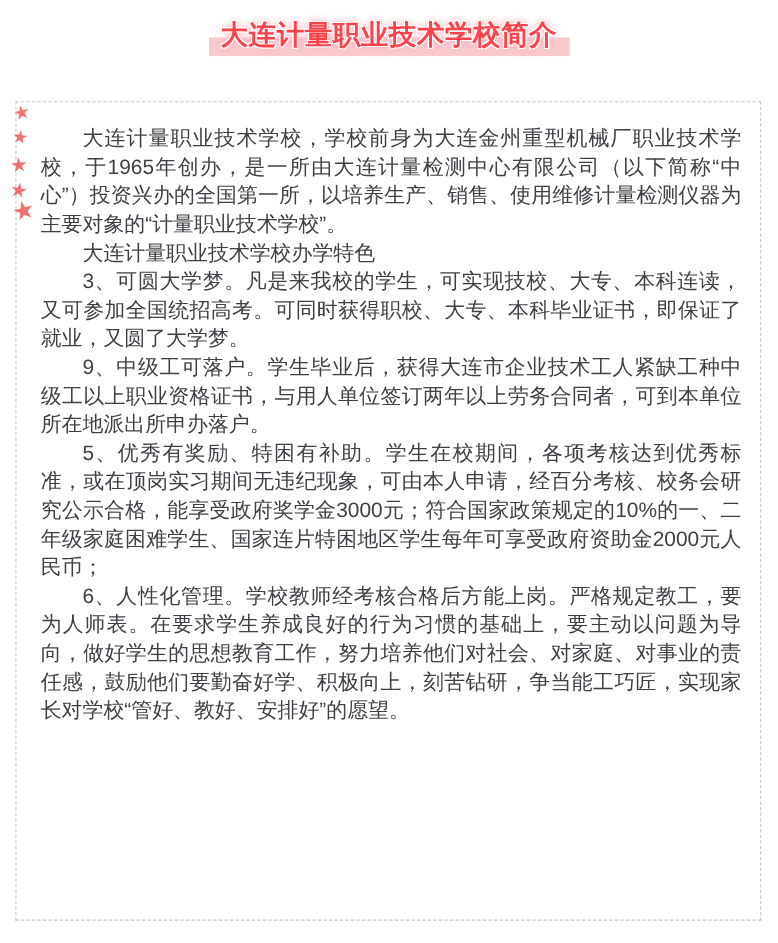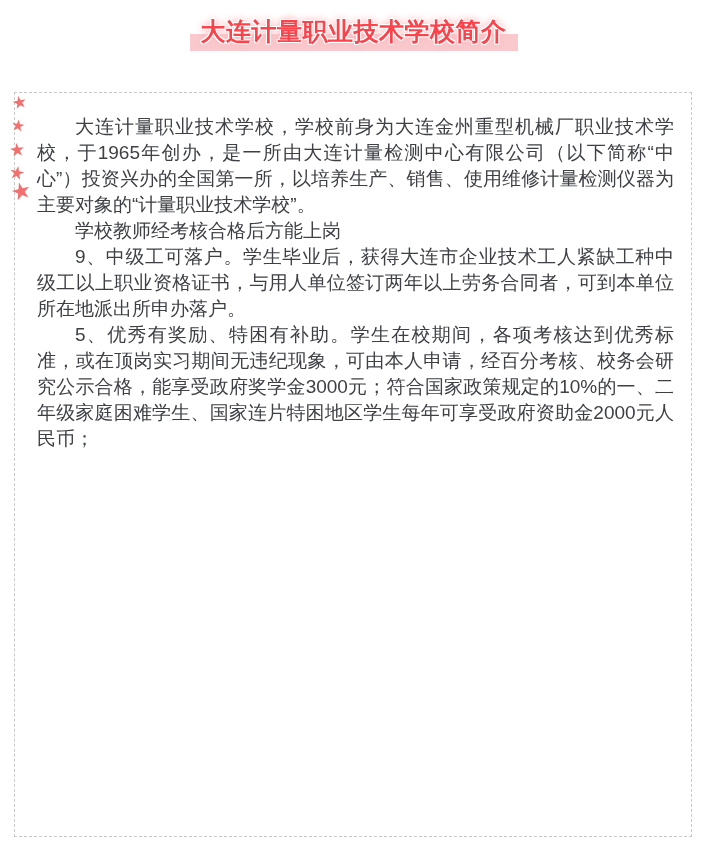--- a/index.html
+++ b/index.html
@@ -97,19 +97,21 @@
 
   <div class="content-box">
 
     <span class="star star-1">★</span>
     <span class="star star-2">★</span>
     <span class="star star-3">★</span>
     <span class="star star-4">★</span>
     <span class="star star-5">★</span>
 
     <p>大连计量职业技术学校，学校前身为大连金州重型机械厂职业技术学校，于1965年创办，是一所由大连计量检测中心有限公司（以下简称“中心”）投资兴办的全国第一所，以培养生产、销售、使用维修计量检测仪器为主要对象的“计量职业技术学校”。</p>
-    <p>学校教师经考核合格后方能上岗</p>
+    <p>大连计量职业技术学校办学特色</p>
+    <p>3、可圆大学梦。凡是来我校的学生，可实现技校、大专、本科连读，又可参加全国统招高考。可同时获得职校、大专、本科毕业证书，即保证了就业，又圆了大学梦。</p>
     <p>9、中级工可落户。学生毕业后，获得大连市企业技术工人紧缺工种中级工以上职业资格证书，与用人单位签订两年以上劳务合同者，可到本单位所在地派出所申办落户。</p>
     <p>5、优秀有奖励、特困有补助。学生在校期间，各项考核达到优秀标准，或在顶岗实习期间无违纪现象，可由本人申请，经百分考核、校务会研究公示合格，能享受政府奖学金3000元；符合国家政策规定的10%的一、二年级家庭困难学生、国家连片特困地区学生每年可享受政府资助金2000元人民币；</p>
+    <p>6、人性化管理。学校教师经考核合格后方能上岗。严格规定教工，要为人师表。在要求学生养成良好的行为习惯的基础上，要主动以问题为导向，做好学生的思想教育工作，努力培养他们对社会、对家庭、对事业的责任感，鼓励他们要勤奋好学、积极向上，刻苦钻研，争当能工巧匠，实现家长对学校“管好、教好、安排好”的愿望。</p>
 
   </div>
 
 </div>
 
 </body></html>

